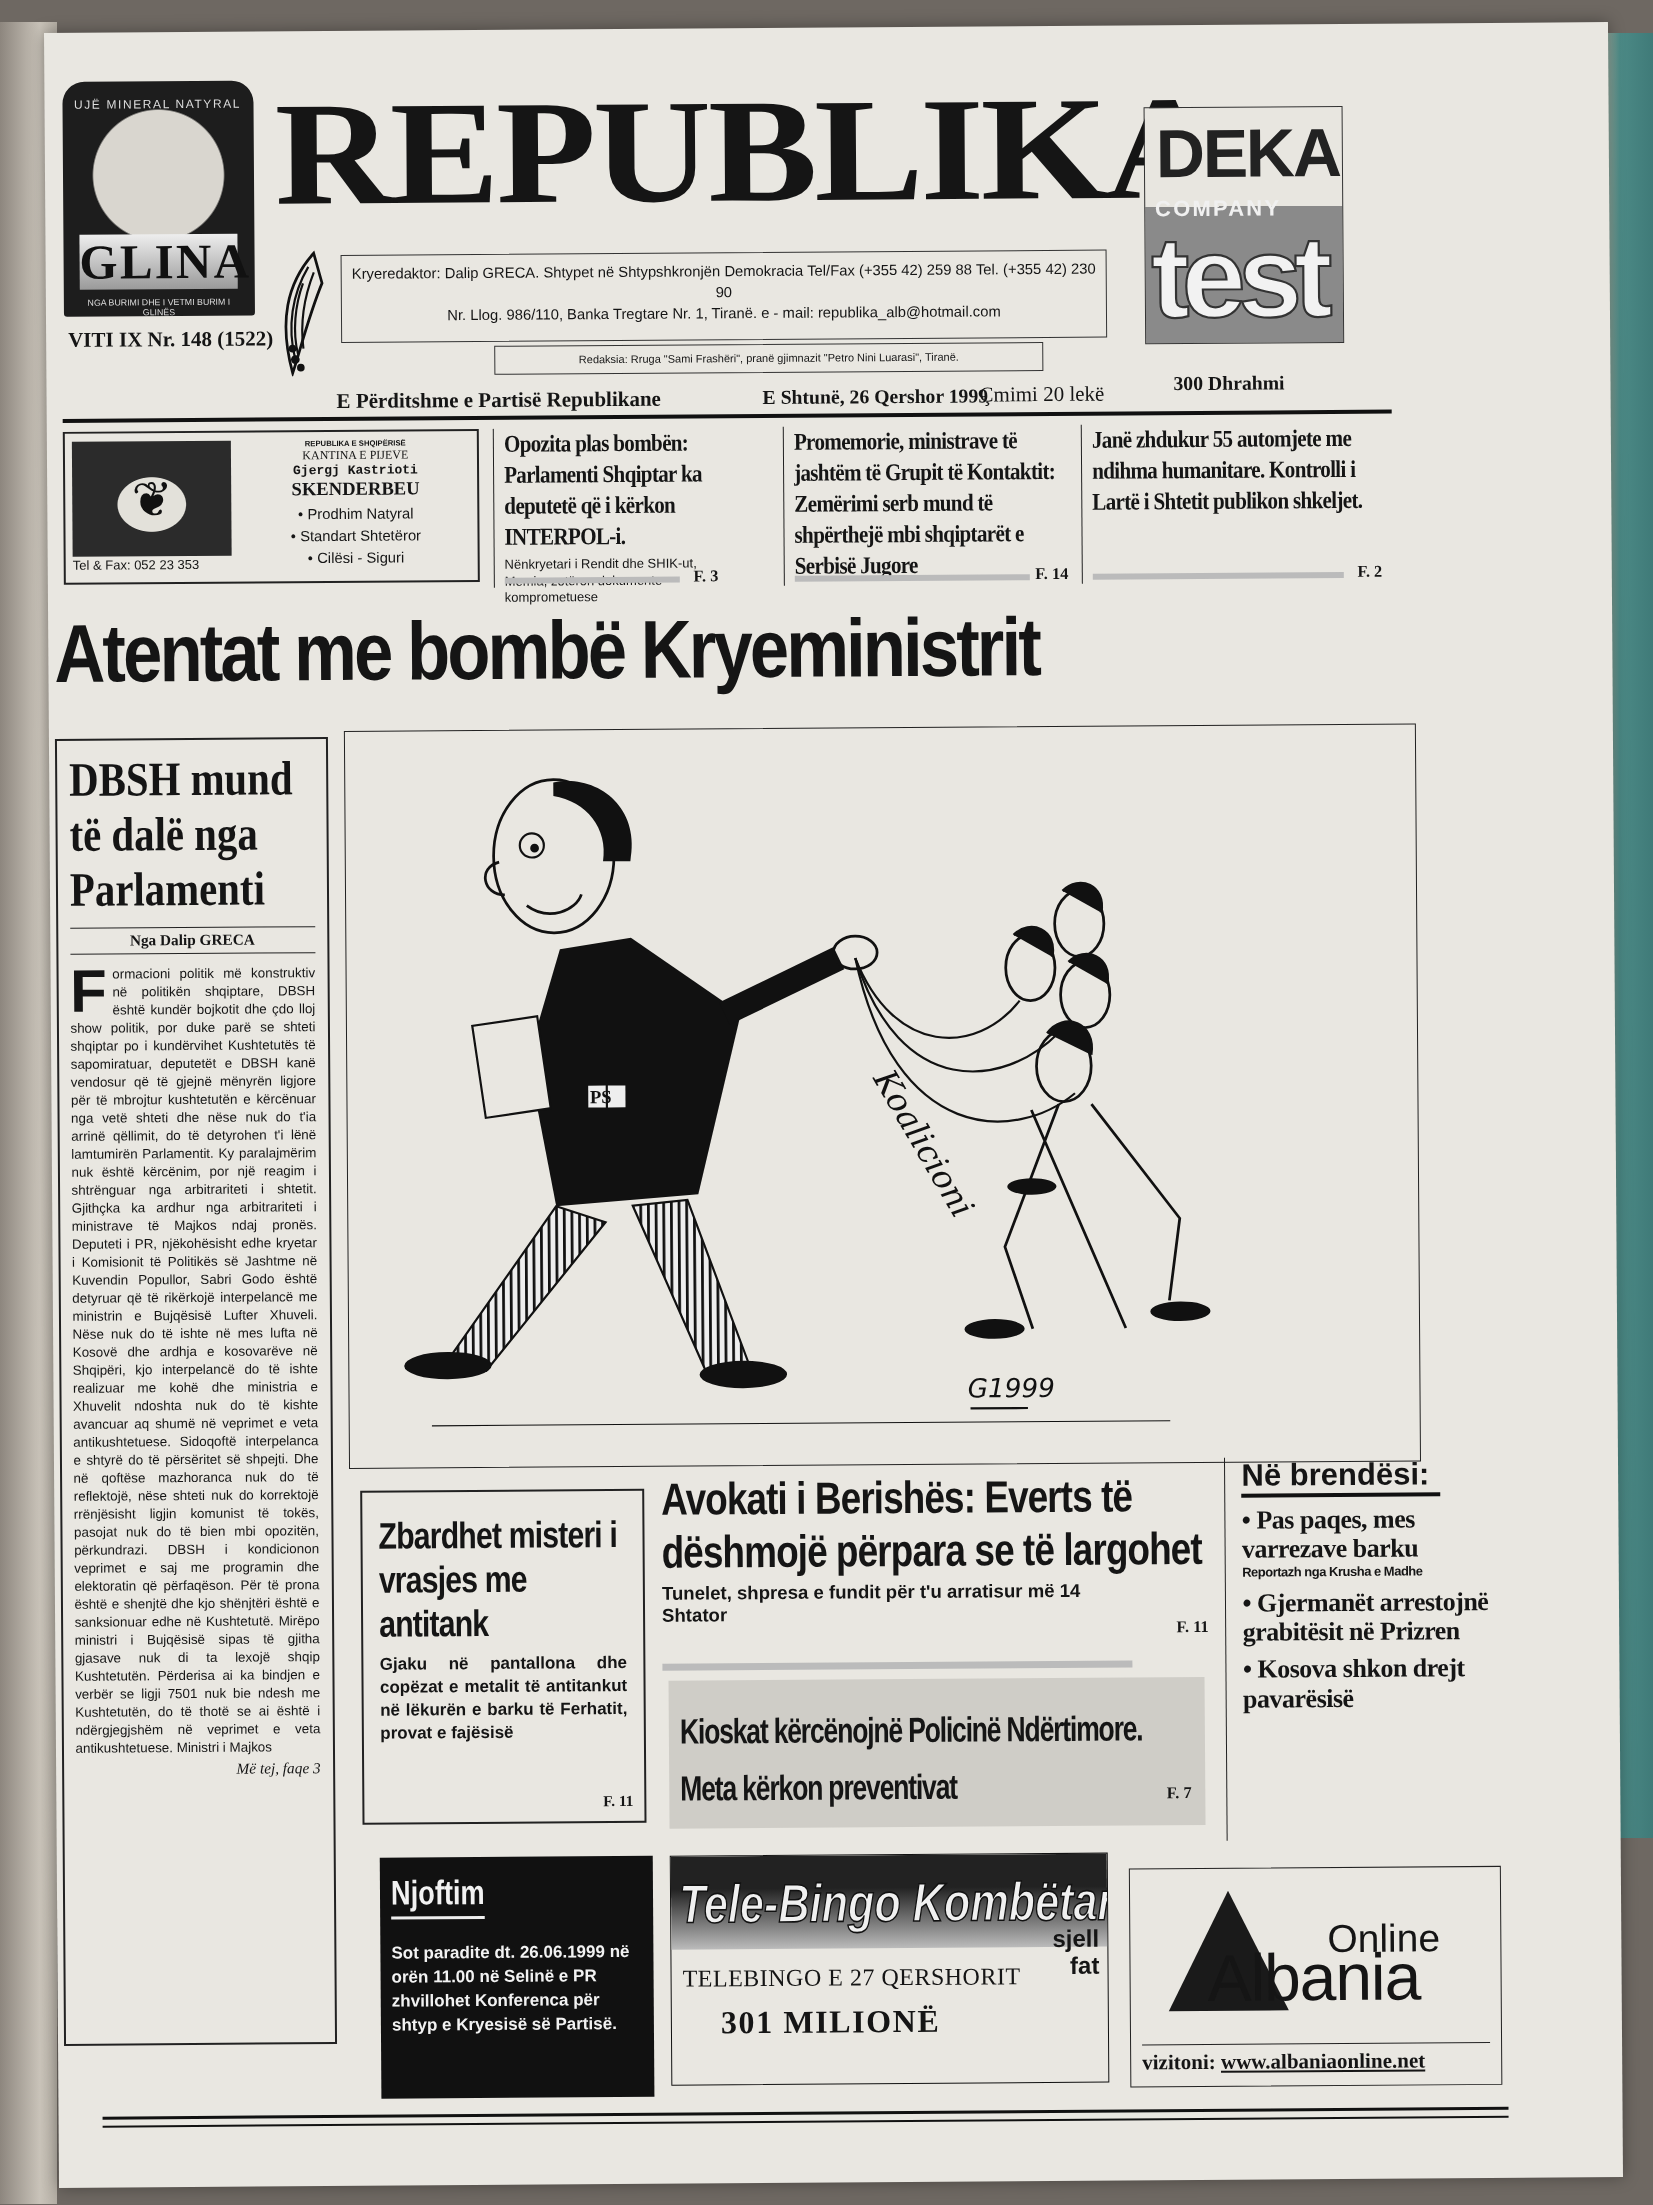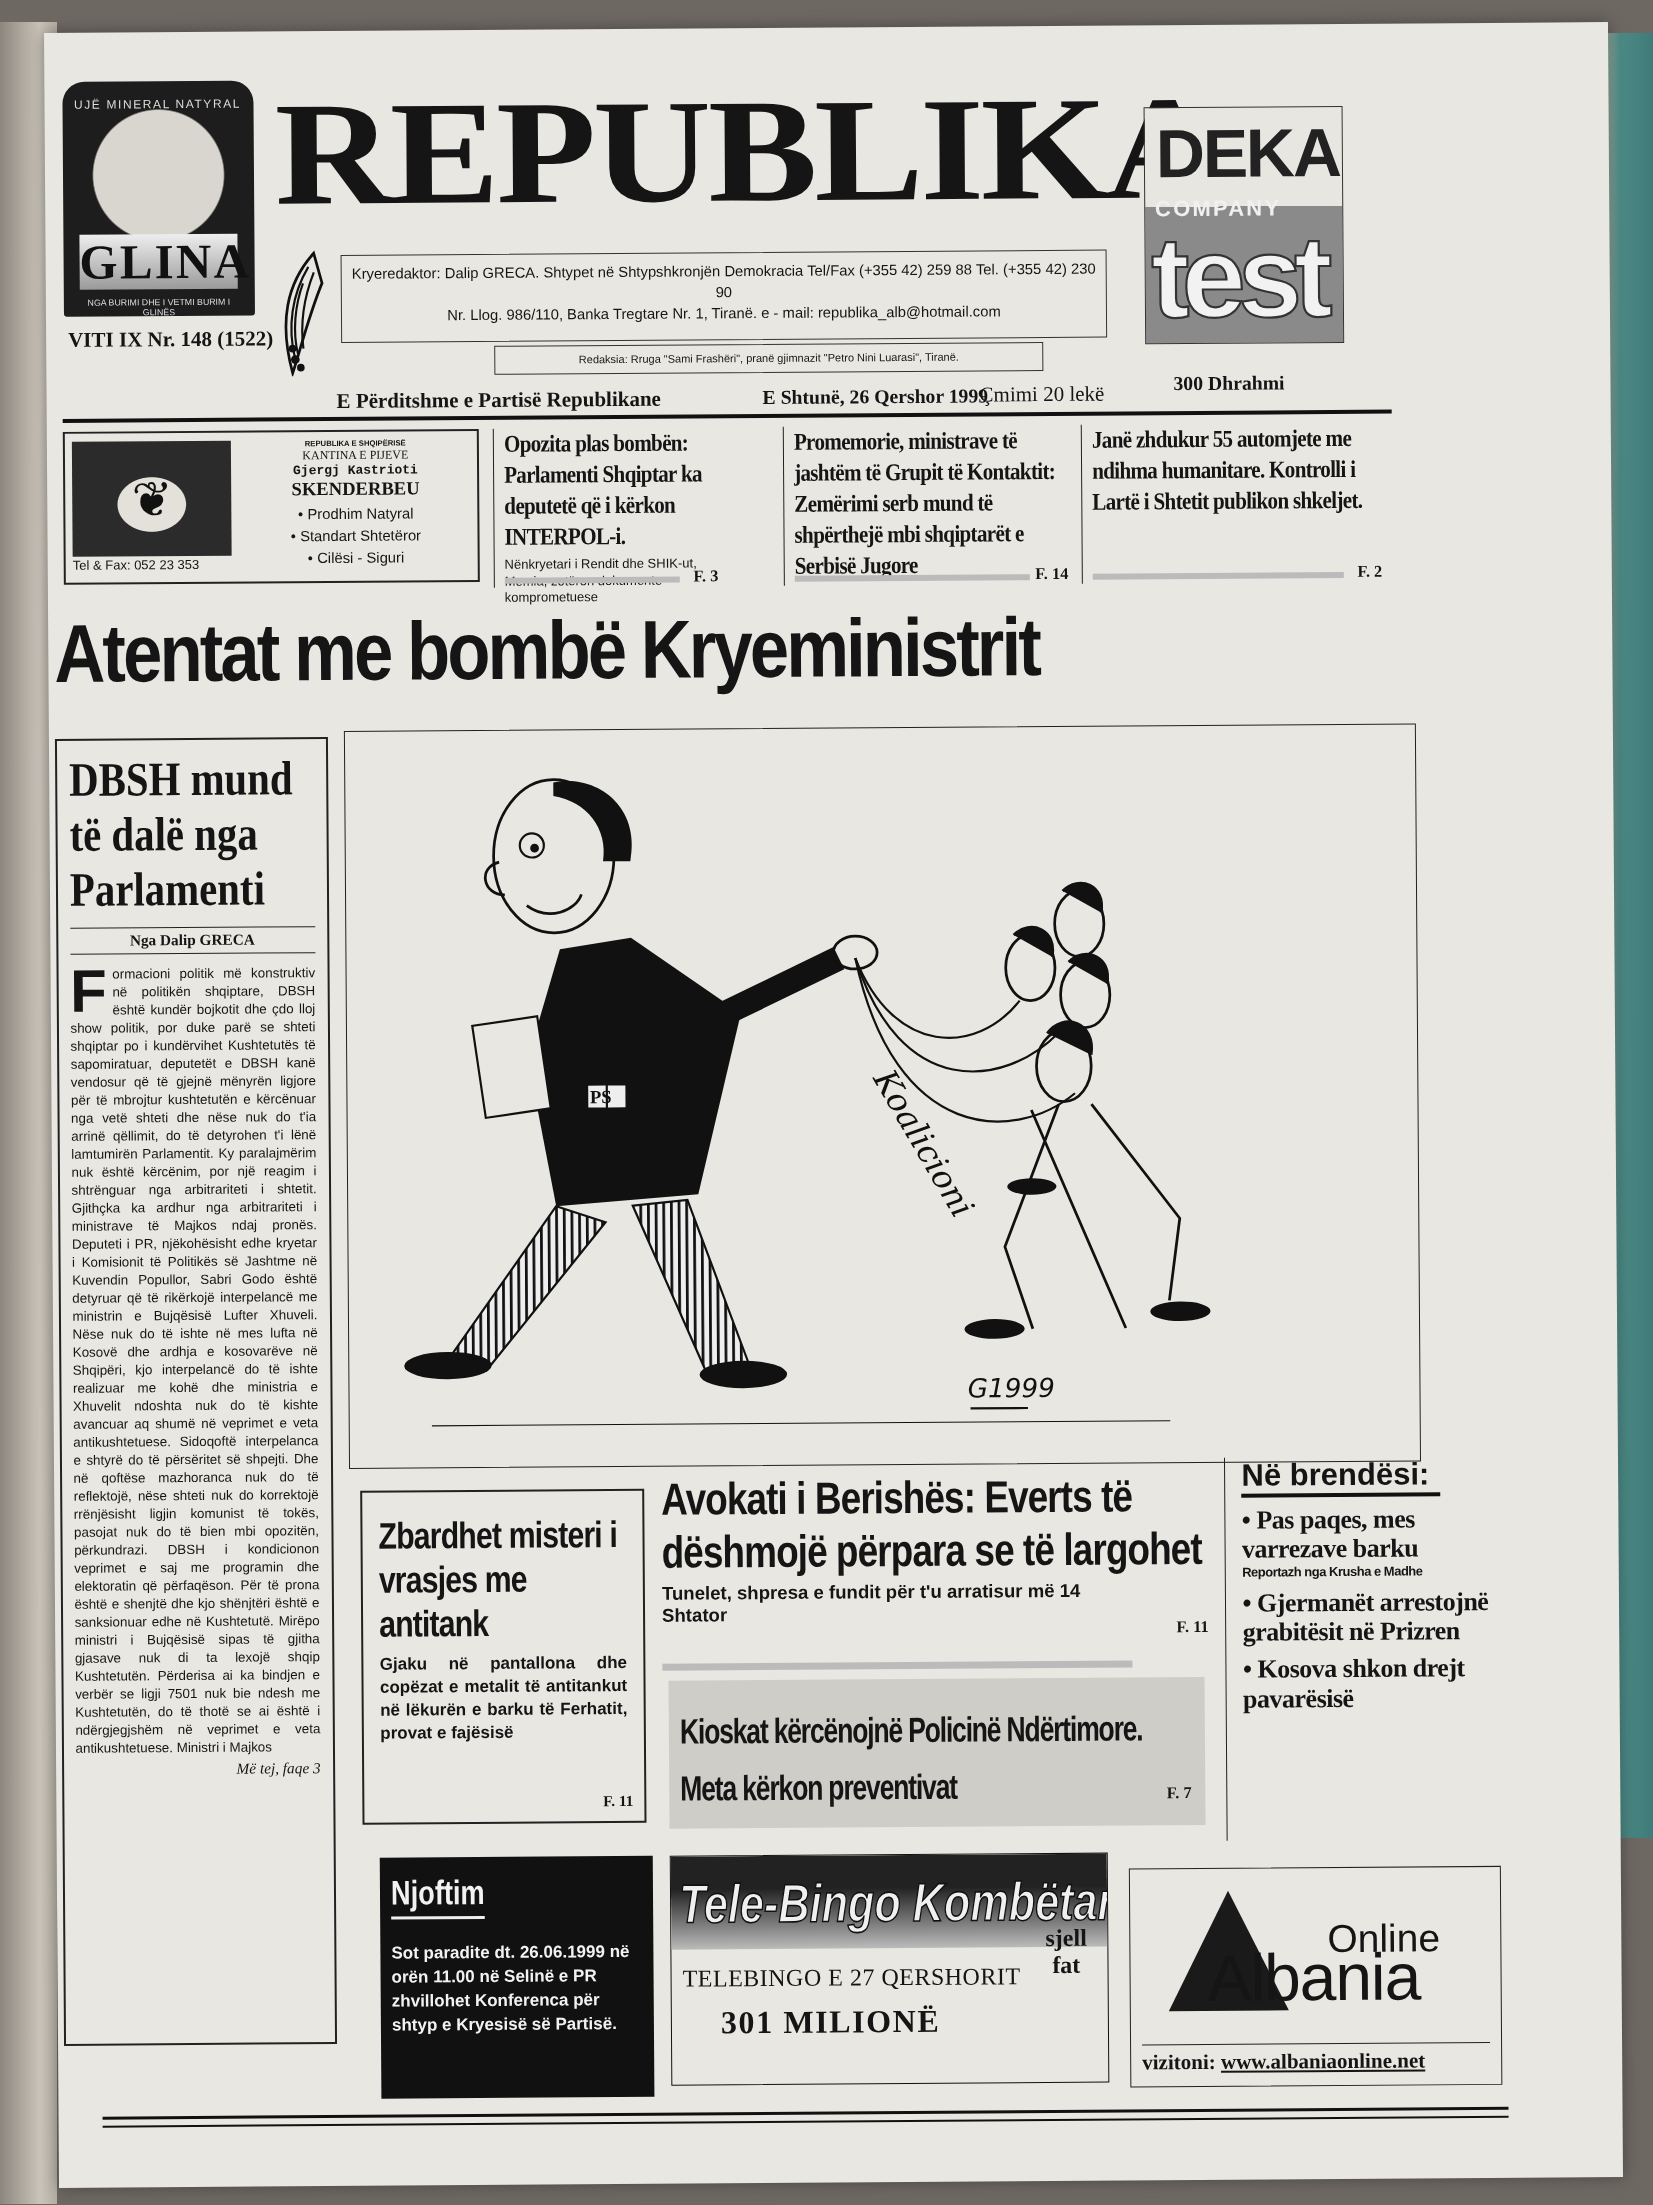--- a/index.html
+++ b/index.html
@@ -141,21 +141,21 @@
 
   .njoftim { left: 323px; top: 1827px; width: 273px; height: 241px; background:#111; color:#f2f2f2; padding: 16.4px 11px; box-sizing:border-box; }
   .njoftim h4 { margin:0; font-family:"Liberation Sans",sans-serif; font-weight:bold; font-size:34px; transform:scaleX(0.8); transform-origin:0 0; border-bottom:3.3px solid #eee; display:inline-block; padding-bottom:3.3px; }
   .njoftim p { margin: 22px 0 0 0; font-family:"Liberation Sans",sans-serif; font-weight:bold; font-size:17px; line-height:24px; }
 
   .telebingo { left: 613px; top: 1827px; width: 438px; height: 230px; border: 1.6px solid #111; box-sizing:border-box; overflow:hidden; }
   .telebingo .top { position:absolute; left:0; right:0; top:0; height:93px; background: linear-gradient(180deg,#222 0 35%,#bbb 100%); }
   .telebingo .tb1 { position:absolute; left:7.7px; top:16.4px; font-family:"Liberation Sans",sans-serif; font-weight:bold; font-style:italic; font-size:54px; color:#f0f0f0; -webkit-text-stroke:1.6px #111; transform:scaleX(0.8); transform-origin:0 0; white-space:nowrap; }
   .telebingo .tb2 { position:absolute; left:11px; top:109px; font-size:24px; letter-spacing:0.5px; }
   .telebingo .tb3 { position:absolute; left:49px; top:148px; font-size:32px; font-weight:bold; letter-spacing:1.6px; }
-  .telebingo .star { position:absolute; right:8.2px; top:71px; width:66px; height:109px; font-family:Liberation Serif, serif; font-weight:bold; font-size:24px; text-align:center; line-height:27px; }
+  .telebingo .star { position:absolute; right:8.2px; top:71px; width:66px; height:109px; font-family:Liberation Sans, sans-serif; font-weight:bold; font-size:24px; text-align:right; line-height:27px; }
 
   .albania { left: 1072px; top: 1843px; width: 372px; height: 219px; border: 1.6px solid #222; box-sizing:border-box; }
   .albania .tri { position:absolute; left:38px; top:22px; width:0; height:0; border-left:60px solid transparent; border-right:60px solid transparent; border-bottom:120px solid #1a1a1a; }
   .albania .online { position:absolute; left:197px; top:49px; font-family:"Liberation Sans",sans-serif; font-size:39px; }
   .albania .alb { position:absolute; left:77px; top:71px; font-family:"Liberation Sans",sans-serif; font-size:66px; letter-spacing:-1.1px; }
   .albania .visit { position:absolute; left:11px; right:11px; bottom:11px; border-top:1.6px solid #222; padding-top:5.5px; font-size:21px; font-weight:bold; }
   .albania .visit a { color:#151515; text-decoration: underline; }
 
   .bottom-rule { left: 44px; top: 2084px; width: 1406px; height: 3.3px; background:#111; }
   .bottom-rule2 { left: 44px; top: 2093px; width: 1406px; height: 1.6px; background:#111; }

